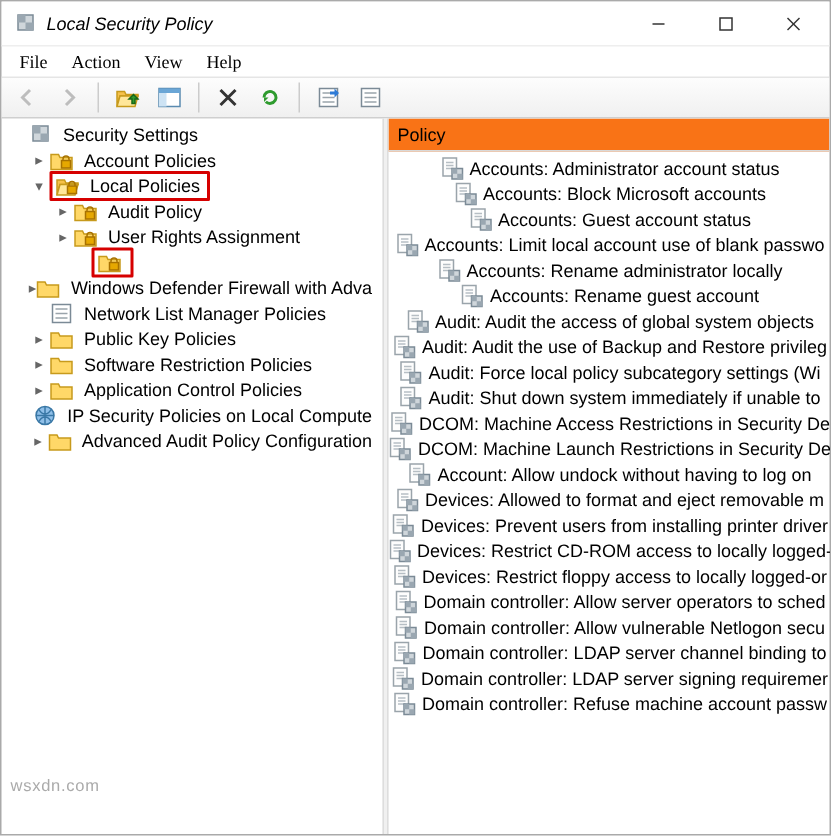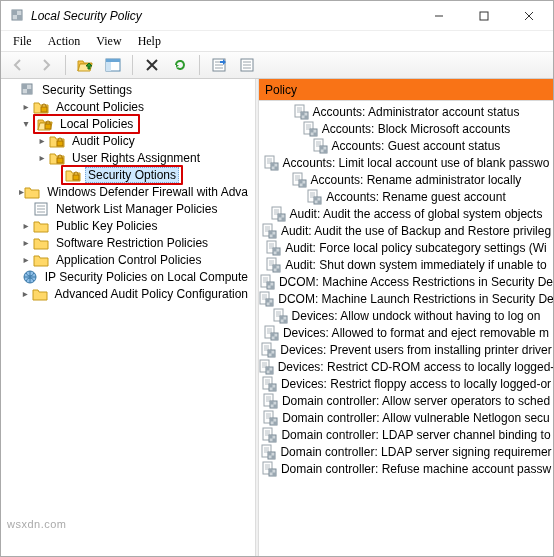--- a/index.html
+++ b/index.html
@@ -332,21 +332,20 @@
         </div>
 
         <div class="tree-row indent-2 selected">
           <span class="disclosure" style="width:26px"></span>
           <span class="hl-red">
             <span class="node-icon">
                 <svg width="16" height="16">
                   <use href="#ico-folder-lock"></use>
                 </svg>
               </span>
-            <span class="label">Security Options</span>
           </span>
         </div>
 
         <div class="tree-row indent-1">
           <span class="disclosure">▸</span>
           <span class="node-icon">
               <svg width="16" height="16">
                 <use href="#ico-folder"></use>
               </svg>
             </span>
@@ -521,21 +520,21 @@
               </svg>
             </span>
             <span>DCOM: Machine Launch Restrictions in Security De</span>
           </div>
           <div class="list-row">
             <span class="item-icon">
               <svg width="16" height="16">
                 <use href="#ico-policy"></use>
               </svg>
             </span>
-            <span>Devices: Allow undock without having to log on</span>
+            <span>Account: Allow undock without having to log on</span>
           </div>
           <div class="list-row">
             <span class="item-icon">
               <svg width="16" height="16">
                 <use href="#ico-policy"></use>
               </svg>
             </span>
             <span>Devices: Allowed to format and eject removable m</span>
           </div>
           <div class="list-row">

